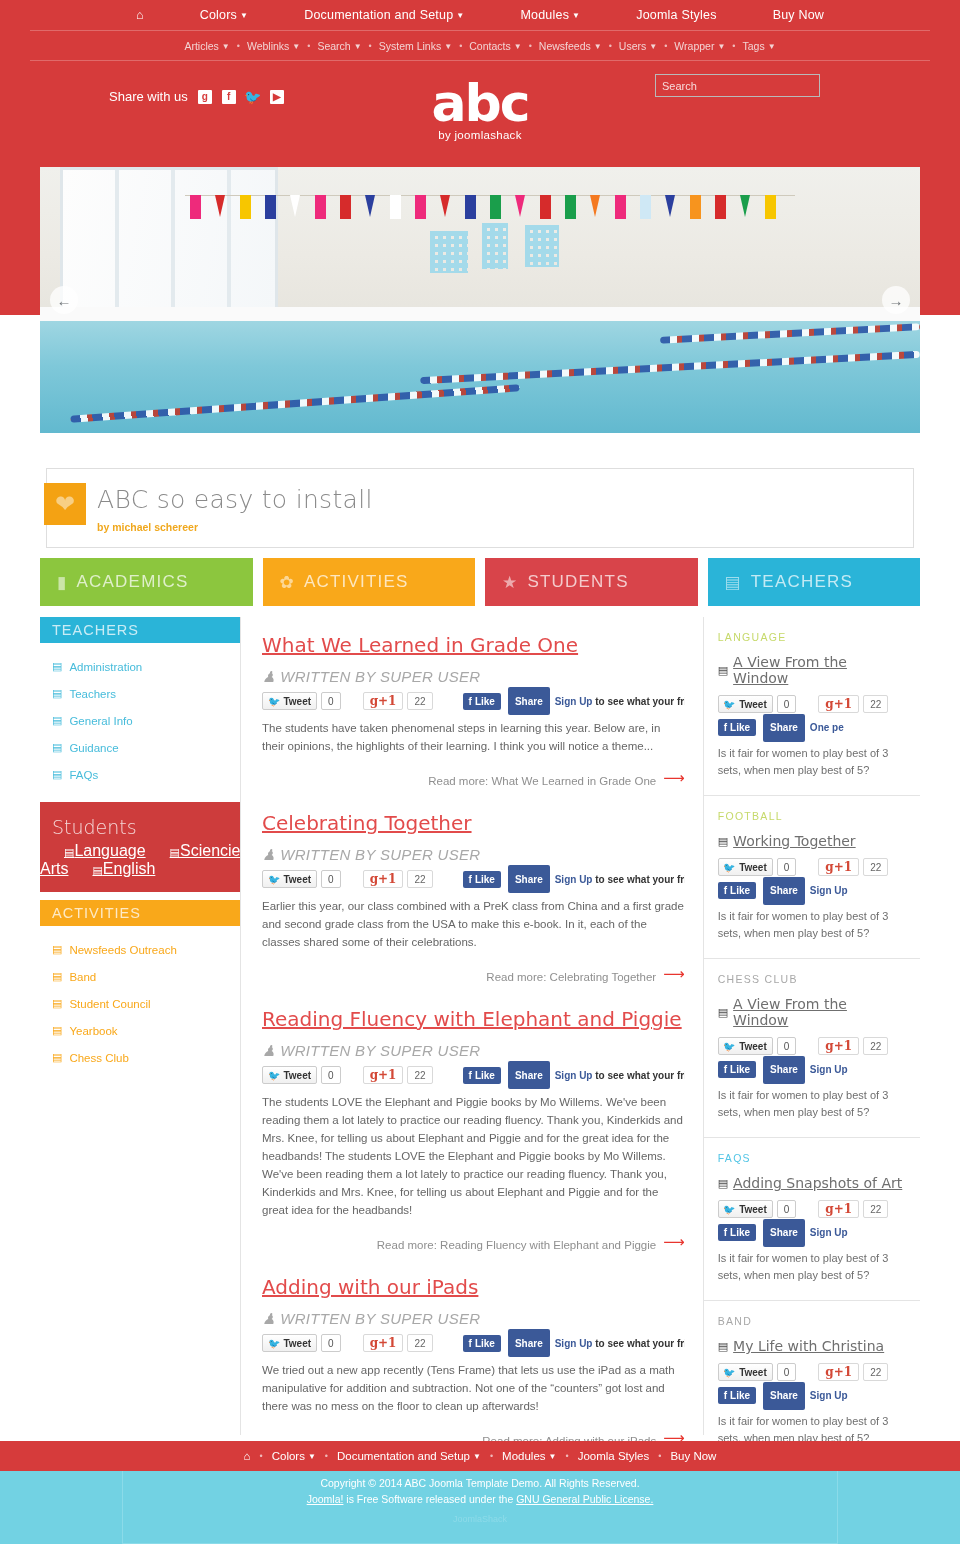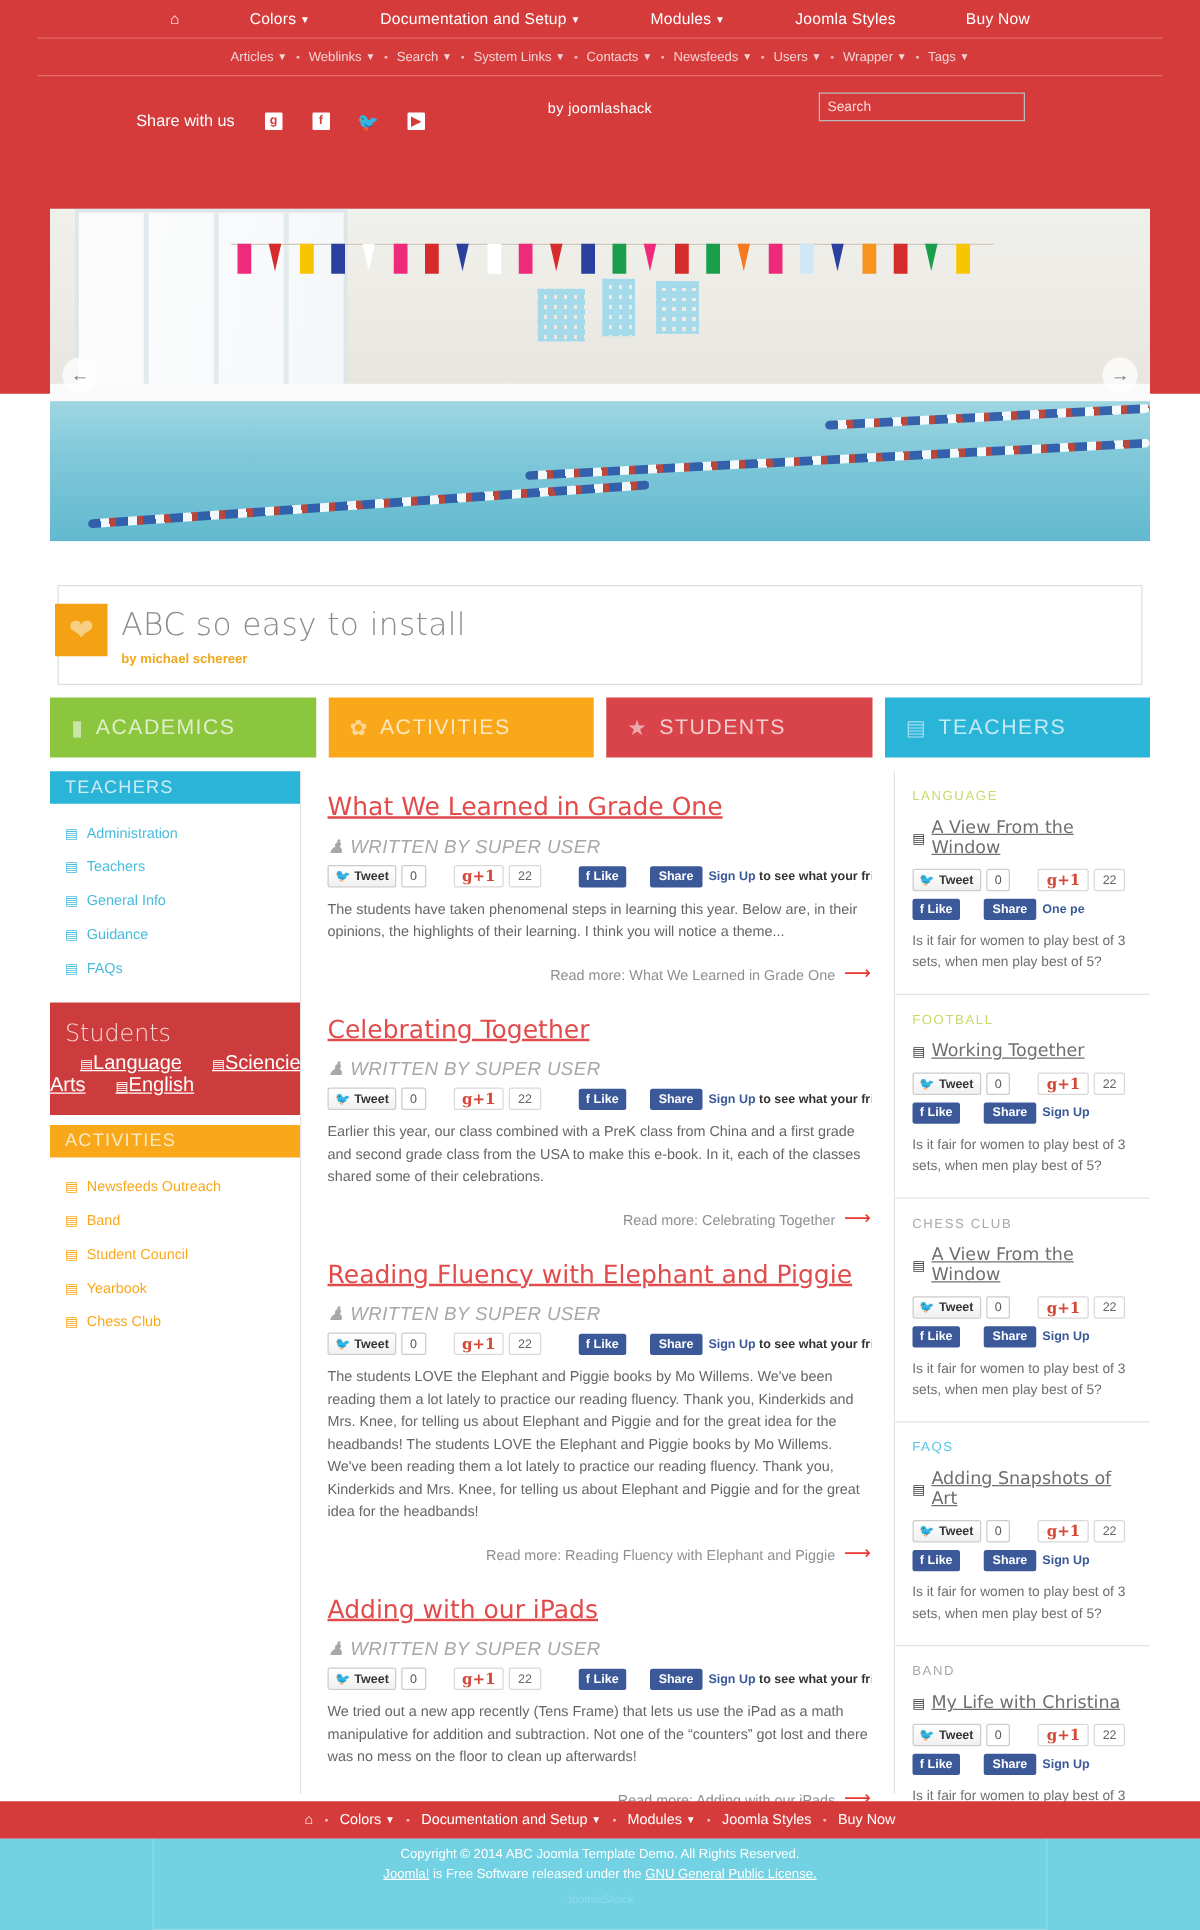--- a/index.html
+++ b/index.html
@@ -37,21 +37,21 @@
     height:30px; border-bottom:1px solid #e06a6a;
     display:flex; align-items:center; justify-content:center;
   }
   .subnav .si { color:#f3d4d4; font-size:10.5px; white-space:nowrap; cursor:pointer; }
   .subnav .dot { color:#f0b9b9; font-size:9px; padding:0 7px; }
 
   
   .brandrow { height:95px; position:relative; }
   .share {
     position:absolute; left:79px; top:28px;
-    color:#ffffff; font-size:13px; display:flex; align-items:center; gap:24px;
+    color:#ffffff; font-size:13px; display:flex; align-items:center; gap:10px;
   }
   .sicon {
     width:14px; height:14px; background:#fff; color:#d63b3b;
     display:inline-flex; align-items:center; justify-content:center;
     font-size:10px; font-weight:bold; border-radius:1px;
   }
   .sicon.tw { background:transparent; color:#fff; font-size:14px; }
   .logo {
     position:absolute; left:0; right:0; top:18px; text-align:center;
     color:#fff;
@@ -169,21 +169,21 @@
     background:linear-gradient(180deg,#fff,#f0f0f0); font-size:10px; color:#333; padding:0 5px; gap:3px; font-weight:bold; }
   .tw-cnt { margin-left:4px; height:18px; border:1px solid #ccc; border-radius:2px; background:#fff;
     font-size:10px; color:#555; display:flex; align-items:center; padding:0 6px; }
   .gp-btn { margin-left:22px; height:18px; border:1px solid #d9d9d9; border-radius:2px; background:#fff;
     display:flex; align-items:center; padding:0 6px; font-size:12px; color:#d34836; font-weight:bold;
     font-family:"DejaVu Serif", serif; }
   .gp-cnt { margin-left:4px; height:18px; border:1px solid #d9d9d9; border-radius:2px; background:#fff;
     font-size:10px; color:#666; display:flex; align-items:center; padding:0 6px; }
   .fb-like { margin-left:30px; height:17px; background:#3b5998; color:#fff; font-size:10px; font-weight:bold;
     display:flex; align-items:center; gap:3px; padding:0 6px; border-radius:2px; }
-  .fb-share { margin-left:19px; height:17px; background:#3b5998; color:#fff; font-size:10px; font-weight:bold;
+  .fb-share { margin-left:7px; height:28px; background:#3b5998; color:#fff; font-size:10px; font-weight:bold;
     display:flex; align-items:center; padding:0 7px; border-radius:2px;text-align:center; }
   .fb-txt { margin-left:5px; font-size:10px; color:#3b5998; font-weight:bold; overflow:hidden;
     white-space:nowrap; max-width:130px; }
   .fb-txt b { color:#333; font-weight:bold; }
   .intro { font-size:11.5px; line-height:18px; color:#666; margin:0 0 14px 0; }
   .readmore { text-align:right; font-size:11.5px; color:#8f8f8f; margin-bottom:22px;
     display:flex; justify-content:flex-end; align-items:flex-end; gap:7px; }
   .readmore a { color:#8f8f8f; text-decoration:none; }
   .rmarrow { color:#e8352e; font-size:15px; }
 
@@ -248,20 +248,21 @@
       </nav>
     <div class="brandrow">
       <div class="share">
         <span>Share with us</span>
         <span class="sicon">g</span>
         <span class="sicon">f</span>
         <span class="sicon tw">🐦</span>
         <span class="sicon">▶</span>
       </div>
       <div class="logo">
+        <div class="abc">abc</div>
         <div class="sub">by joomlashack</div>
       </div>
       <input class="searchbox" type="text" placeholder="Search" style="">
     </div>
   </div>
 </div>
 
 <div class="hero">
   <div class="pool-wall"></div>
   <div class="pool-win">

